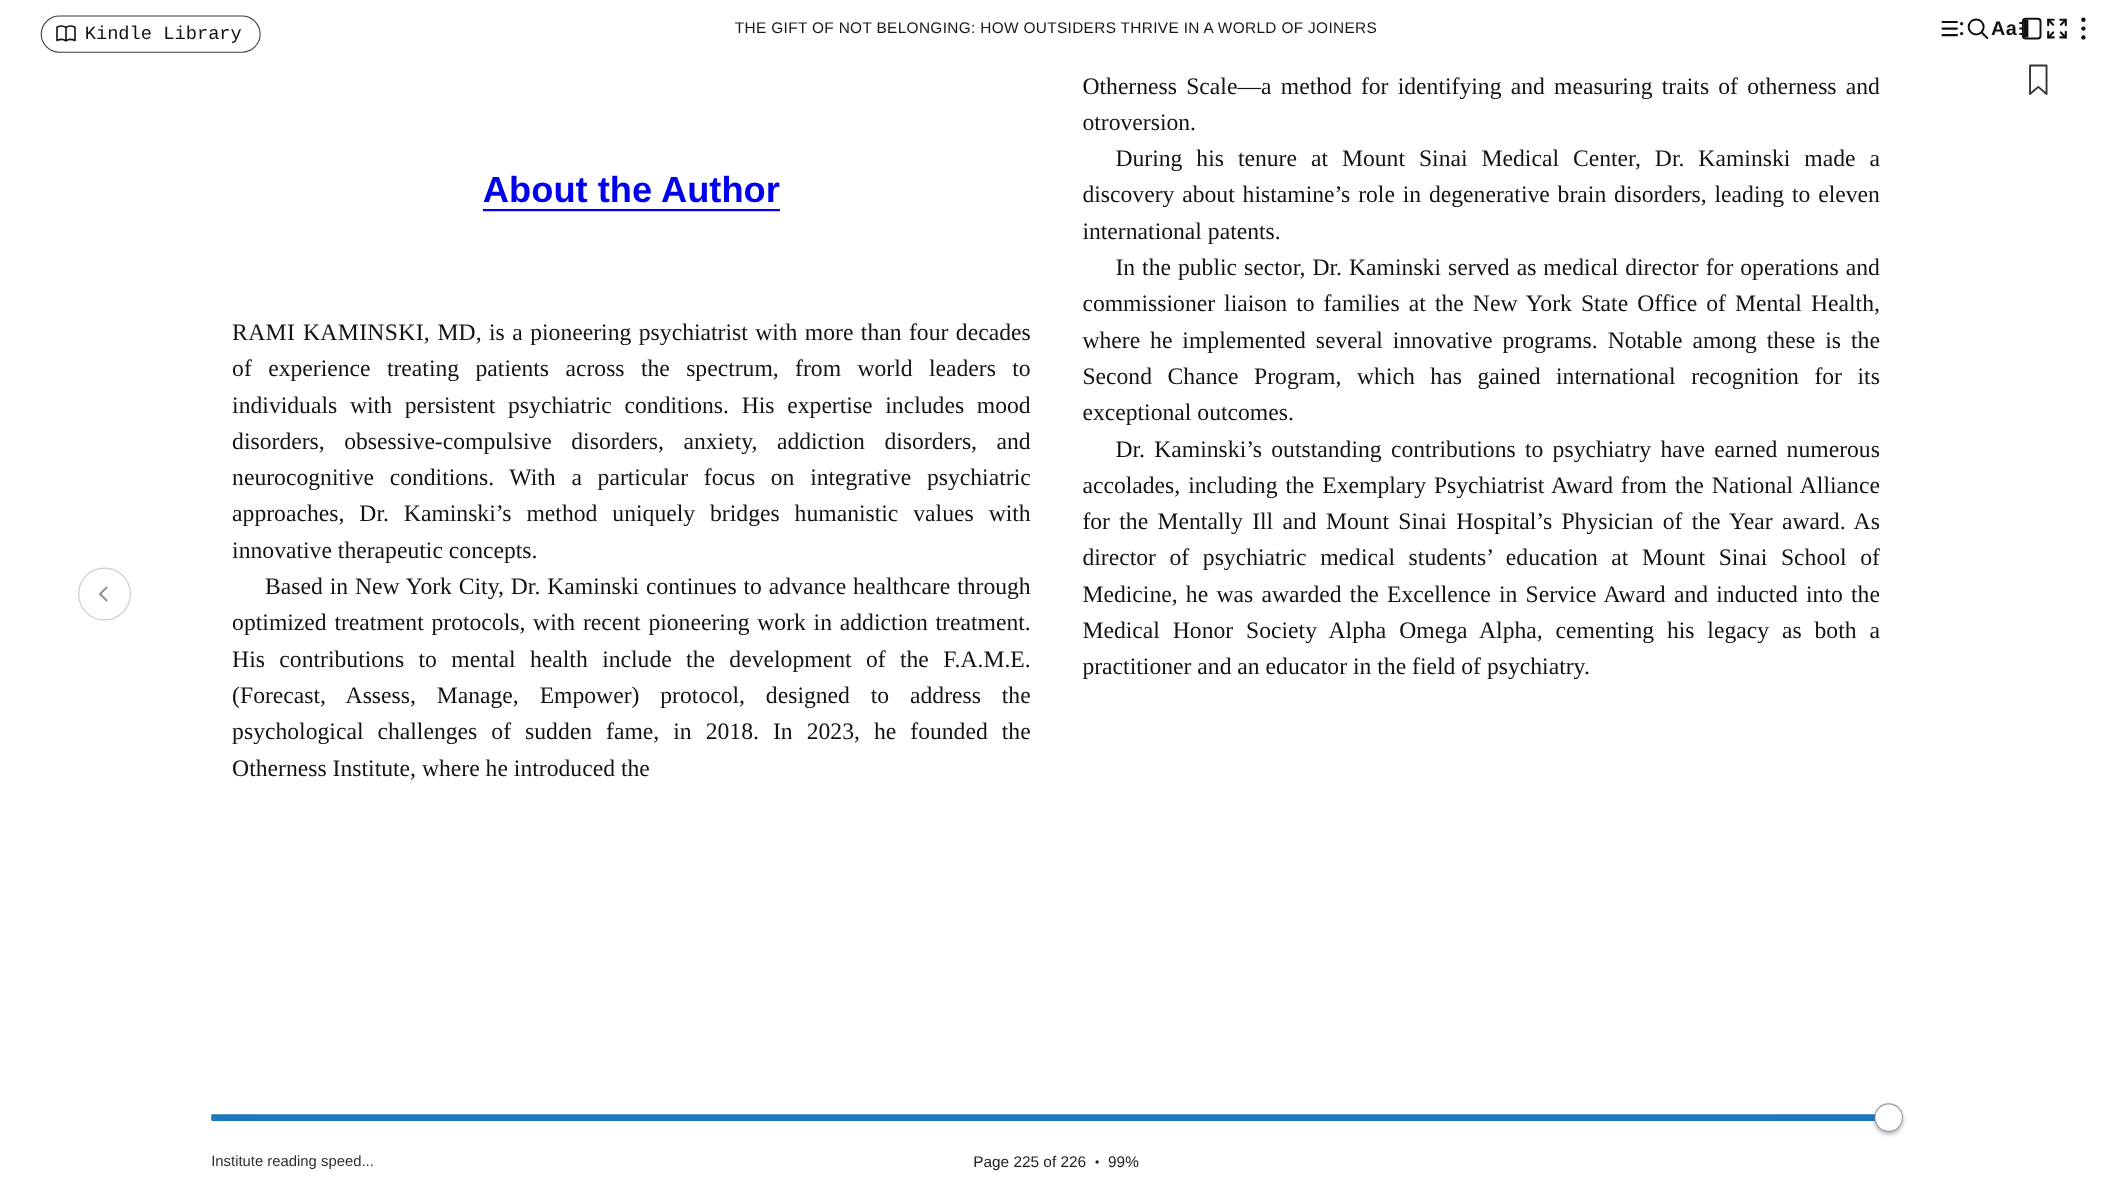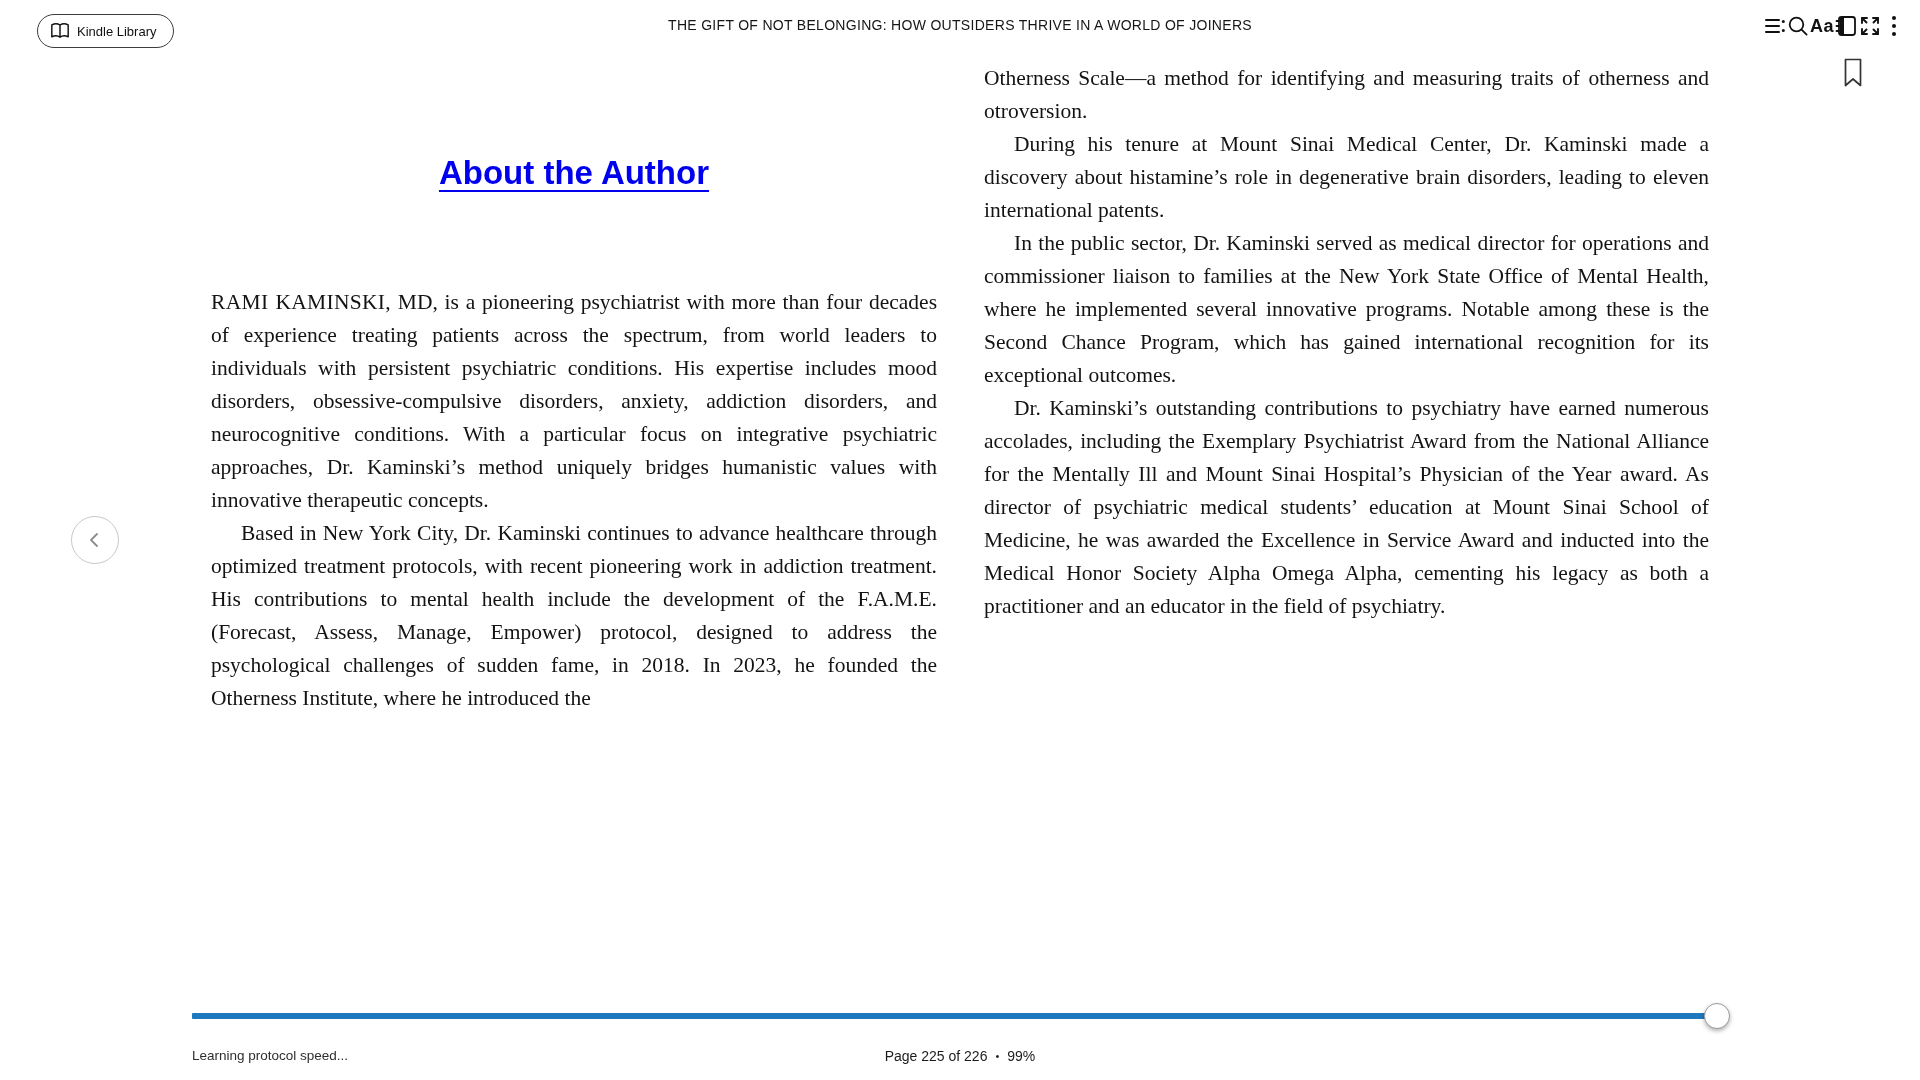--- a/index.html
+++ b/index.html
@@ -4,21 +4,21 @@
 <style>
   * { margin:0; padding:0; box-sizing:border-box; }
   html,body { width:1920px; height:1080px; background:#ffffff; font-family:"Liberation Sans", sans-serif; }
   .stage { position:relative; width:1920px; height:1080px; background:#fff; overflow:hidden; }
 
   
   .topbar { position:absolute; left:0; top:0; width:1920px; height:52px; background:#fff; }
   .lib-btn { position:absolute; left:37px; top:14px; height:34px; padding:0 16px 0 12px;
              border:1.5px solid #3d3d3d; border-radius:18px; background:#fff;
              display:flex; align-items:center; gap:7px; cursor:pointer; }
-  .lib-btn span { font-size:13px; color:#111; }
+  .lib-btn span { font-size:17px; color:#111;font-family:Liberation Mono, monospace; }
   .book-title { position:absolute; left:0; right:0; top:17px; text-align:center;
                 font-size:14px; letter-spacing:.3px; color:#161616; }
   .topbar-icons { position:absolute; right:14px; top:0; height:52px;
                   display:flex; align-items:center; }
   .icon-btn { width:24px; height:24px; display:flex; align-items:center; justify-content:center;
               cursor:pointer; color:#111; }
   .aa-label { font-size:18px; font-weight:600; color:#111; letter-spacing:.5px; }
   .bookmark { position:absolute; left:1842px; top:58px; width:22px; height:30px; cursor:pointer; }
 
   
@@ -147,19 +147,19 @@
     <svg width="20" height="20" viewBox="0 0 20 20">
       <polyline points="12,4 6,10 12,16" fill="none" stroke="#8d8d8d" stroke-width="1.8" stroke-linecap="round" stroke-linejoin="round"></polyline>
     </svg>
   </div>
 
   <div class="progress-track">
     <div class="progress-fill" style="width: 99%;"></div>
     <div class="progress-handle" style="left: calc(99% - 13px);"></div>
   </div>
 
-  <div class="footer-status">Learning protocol speed...</div>
+  <div class="footer-status">Institute reading speed...</div>
 
   <div class="footer-page">
     <span>Page 225 of 226</span><span class="dot">•</span><span>99%</span>
   </div>
 
 </div>
 
 </body></html>

